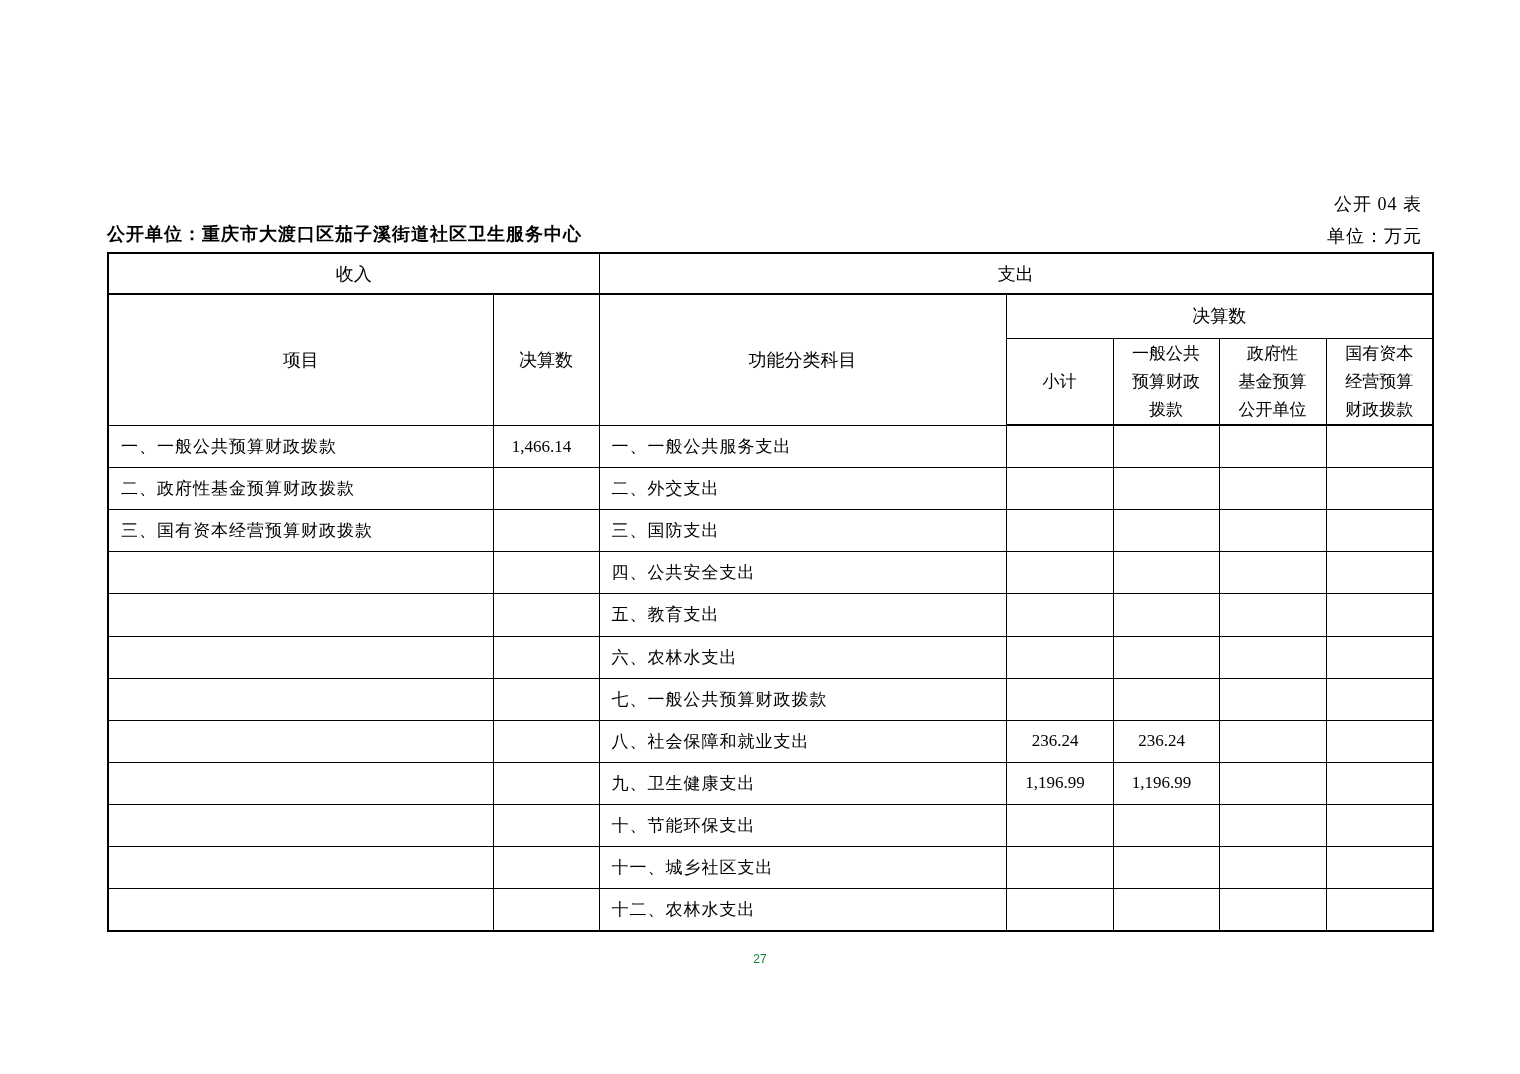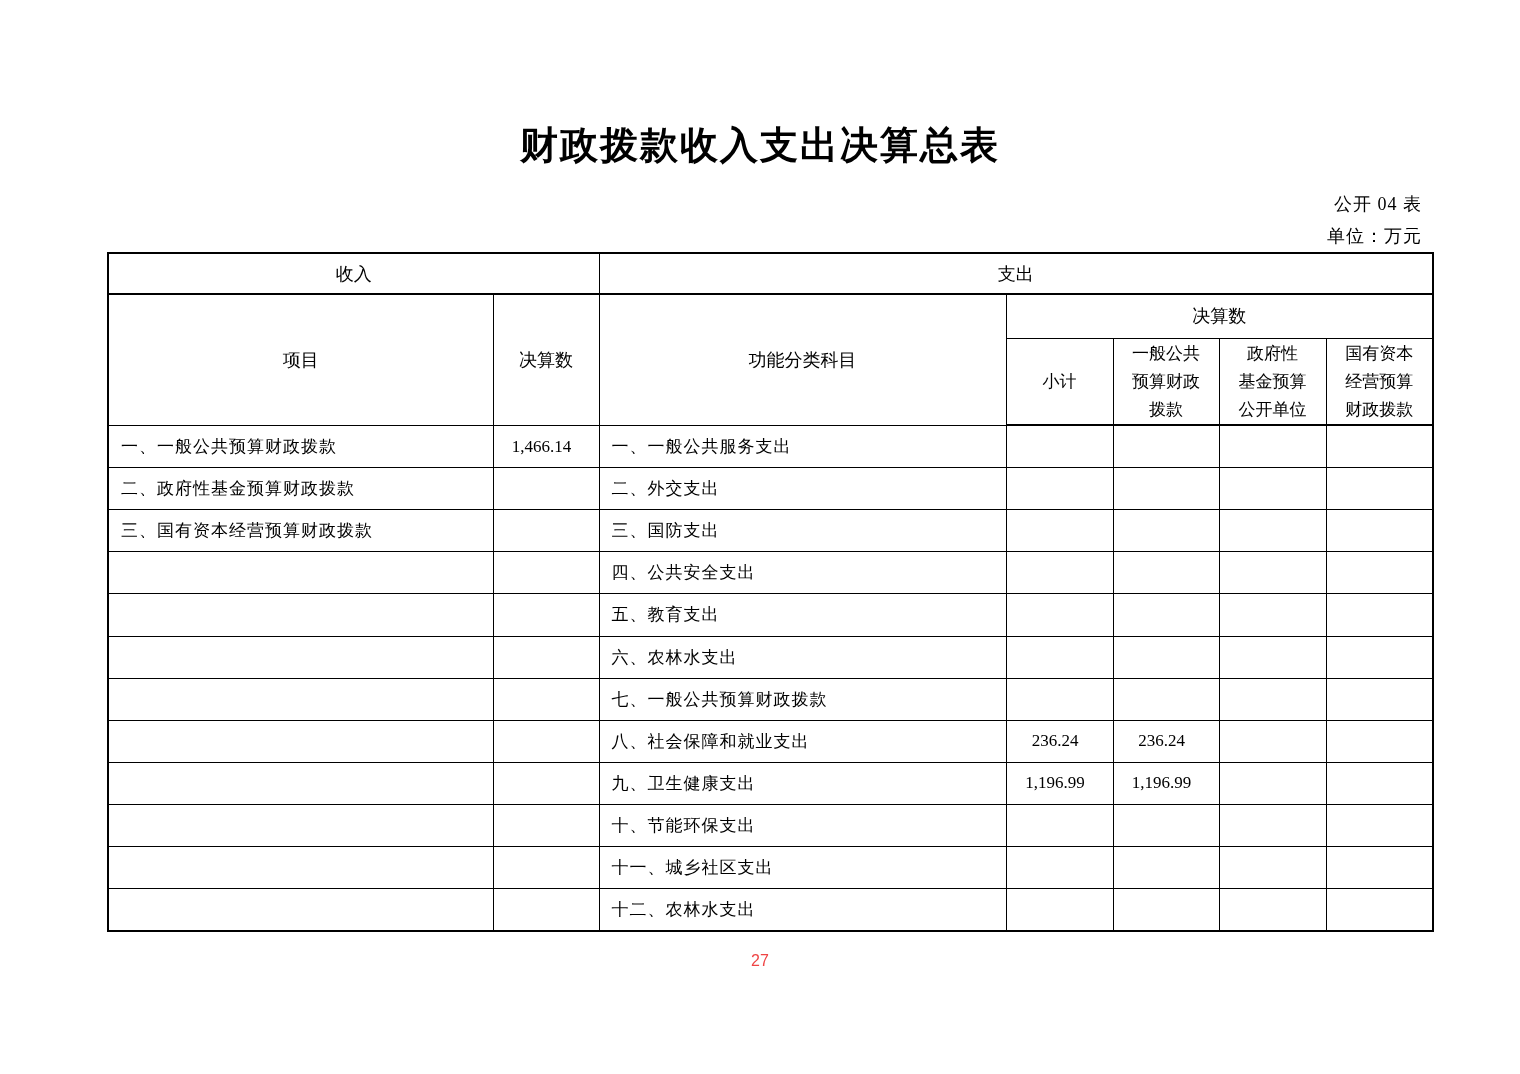--- a/index.html
+++ b/index.html
@@ -95,32 +95,32 @@
     vertical-align: middle;
     font-family: "Liberation Serif", "DejaVu Serif", serif;
   }
   .page-number {
     position: absolute;
     top: 952px;
     left: 0;
     width: 100%;
     text-align: center;
     font-family: "Liberation Sans", "DejaVu Sans", sans-serif;
-    font-size: 16px;
-    color: #ef4444;
+    font-size: 12px;
+    color: #15803d;
   }
 </style>
 </head>
 <body>
 
 <div class="page">
 
-  <div class="doc-title">财政拨款收入支出决算总表</div>
 
   <div class="meta-table-code">公开 04 表</div>
+  <div class="meta-org">公开单位：重庆市大渡口区茄子溪街道社区卫生服务中心</div>
   <div class="meta-unit">单位：万元</div>
 
   <table class="budget">
     <colgroup>
       <col style="width:385px">
       <col style="width:106px">
       <col style="width:407px">
       <col style="width:107px">
       <col style="width:106px">
       <col style="width:107px">

